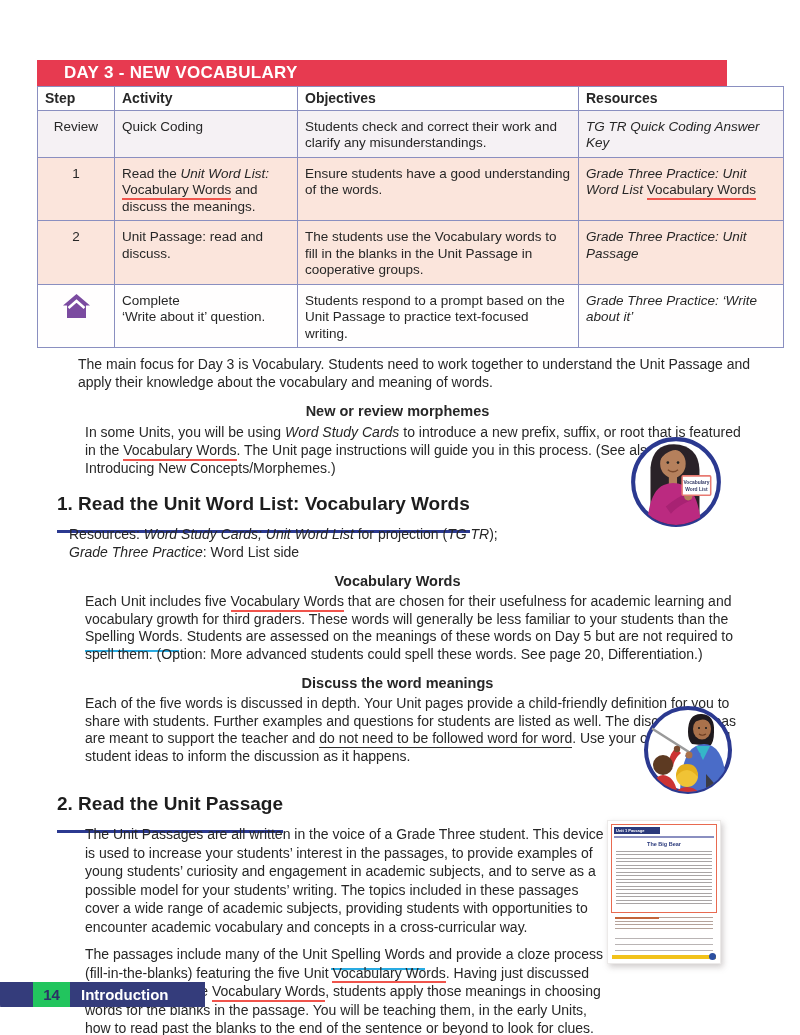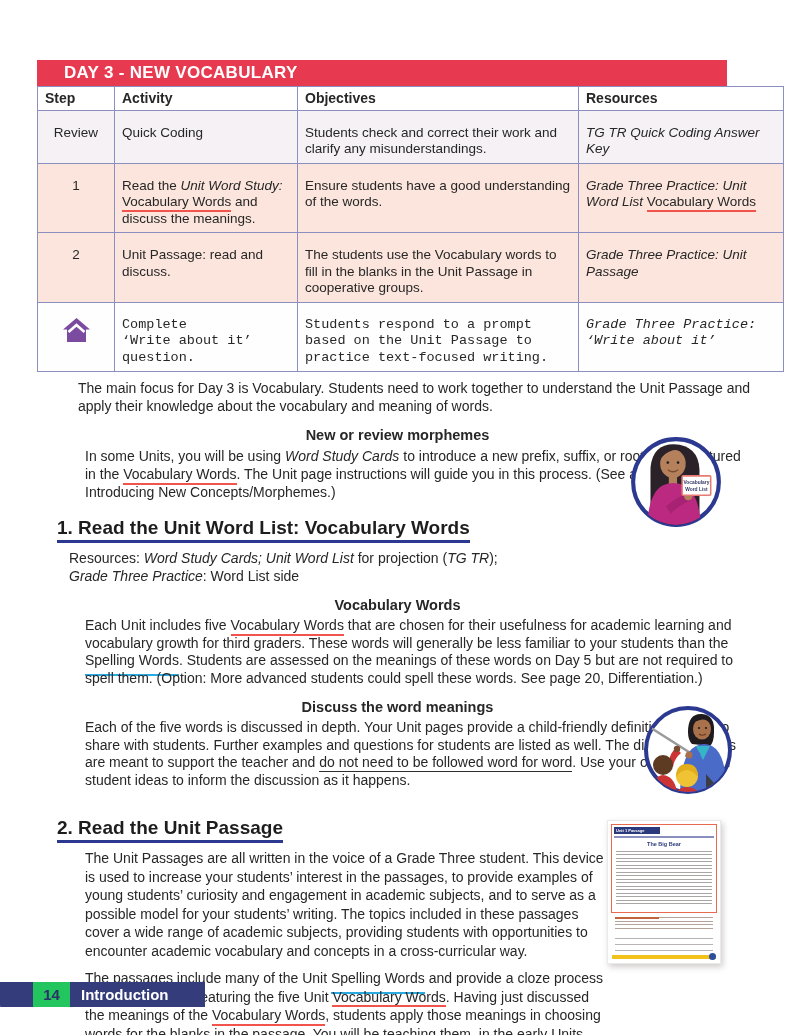--- a/index.html
+++ b/index.html
@@ -7,36 +7,36 @@
           font-family:"Liberation Sans","DejaVu Sans",sans-serif;color:#272727;border-radius:30px;}
   .content{position:absolute;left:37px;top:60px;width:690px;}
 
   
   .daybar{background:var(--accent-red,#e73a50);color:#fff;font-weight:bold;font-size:17px;
           letter-spacing:.3px;padding:4px 0 4px 27px;line-height:18px;}
 
   
   table.daytable{border-collapse:collapse;width:690px;font-size:13.5px;line-height:16.5px;
                  border:1.5px solid var(--table-border,#8a8fc0);table-layout:fixed;}
-  .daytable th,.daytable td{border:1px solid var(--table-border,#8a8fc0);padding:14px 7px 5px 7px;
+  .daytable th,.daytable td{border:1px solid var(--table-border,#8a8fc0);padding:8px 7px 5px 7px;
                  vertical-align:top;text-align:left;overflow:hidden;}
   .daytable th{font-size:14px;font-weight:bold;padding:3px 7px;background:#fff;}
   .col-step{width:62px;} .col-act{width:168px;} .col-obj{width:266px;} .col-res{width:190px;}
   td.c-step{text-align:center;}
   tr.shade-pink td{background:var(--row-pink,#fbe5dc);}
   tr.shade-lavender td{background:var(--row-lavender,#f5f1f4);}
-  tr.shade-white td{background:#fffefe;font-family:Liberation Mono, monospace;}
+  tr.shade-white td{background:#fffefe;}
 
   
   .p{font-size:14px;line-height:17.5px;margin:0;}
   .p-flush{margin:8px 0 0 41px;width:690px;}
   .subhead{font-size:14.5px;font-weight:bold;margin:12px 0 3px 31px;line-height:17px;text-align:center;}
   .p-indent{margin-left:48px;width:660px;}
   .sect-head{font-size:19px;font-weight:bold;margin:16px 0 10px 20px;line-height:22px;color:#1d1d1d;}
-  .sect-head>span{border-bottom:3px solid var(--navy,#2b3990);padding-bottom:2px;}
+  .sect-head>span{border-bottom:3px solid var(--navy,#2b3990);padding-bottom:16px;}
   .res-line{font-size:14px;line-height:18px;margin-left:32px;}
   .s2p{margin:9px 0 0 48px;width:525px;line-height:18.5px;}
 
   
   .i{font-style:italic;}
   .ru{border-bottom:2px solid var(--underline-red,#f0544c);padding-bottom:0.5px;}
   .cu{border-bottom:2px solid var(--underline-cyan,#29abe2);padding-bottom:6px;}
   .bu{border-bottom:1.5px solid #2e2e2e;padding-bottom:0.5px;}
 
   
@@ -91,21 +91,21 @@
       </thead>
       <tbody>
           <tr class="shade-lavender">
             <td class="c-step">Review</td>
             <td><span>Quick Coding</span></td>
             <td><span>Students check and correct their work and clarify any misunderstandings.</span></td>
             <td><span class="i">TG TR Quick Coding Answer Key</span></td>
           </tr>
           <tr class="shade-pink">
             <td class="c-step">1</td>
-            <td><span>Read the </span><span class="i">Unit Word Study:</span><span> </span><span class="ru">Vocabulary Words</span><span> and discuss the meanings.</span></td>
+            <td><span>Read the </span><span class="i">Unit Word List:</span><span> </span><span class="ru">Vocabulary Words</span><span> and discuss the meanings.</span></td>
             <td><span>Ensure students have a good understanding of the words.</span></td>
             <td><span class="i">Grade Three Practice: Unit Word List</span><span> </span><span class="ru">Vocabulary Words</span></td>
           </tr>
           <tr class="shade-pink">
             <td class="c-step">2</td>
             <td><span>Unit Passage: read and discuss.</span></td>
             <td><span>The students use the Vocabulary words to fill in the blanks in the Unit Passage in cooperative groups.</span></td>
             <td><span class="i">Grade Three Practice: Unit Passage</span></td>
           </tr>
           <tr class="shade-white">

